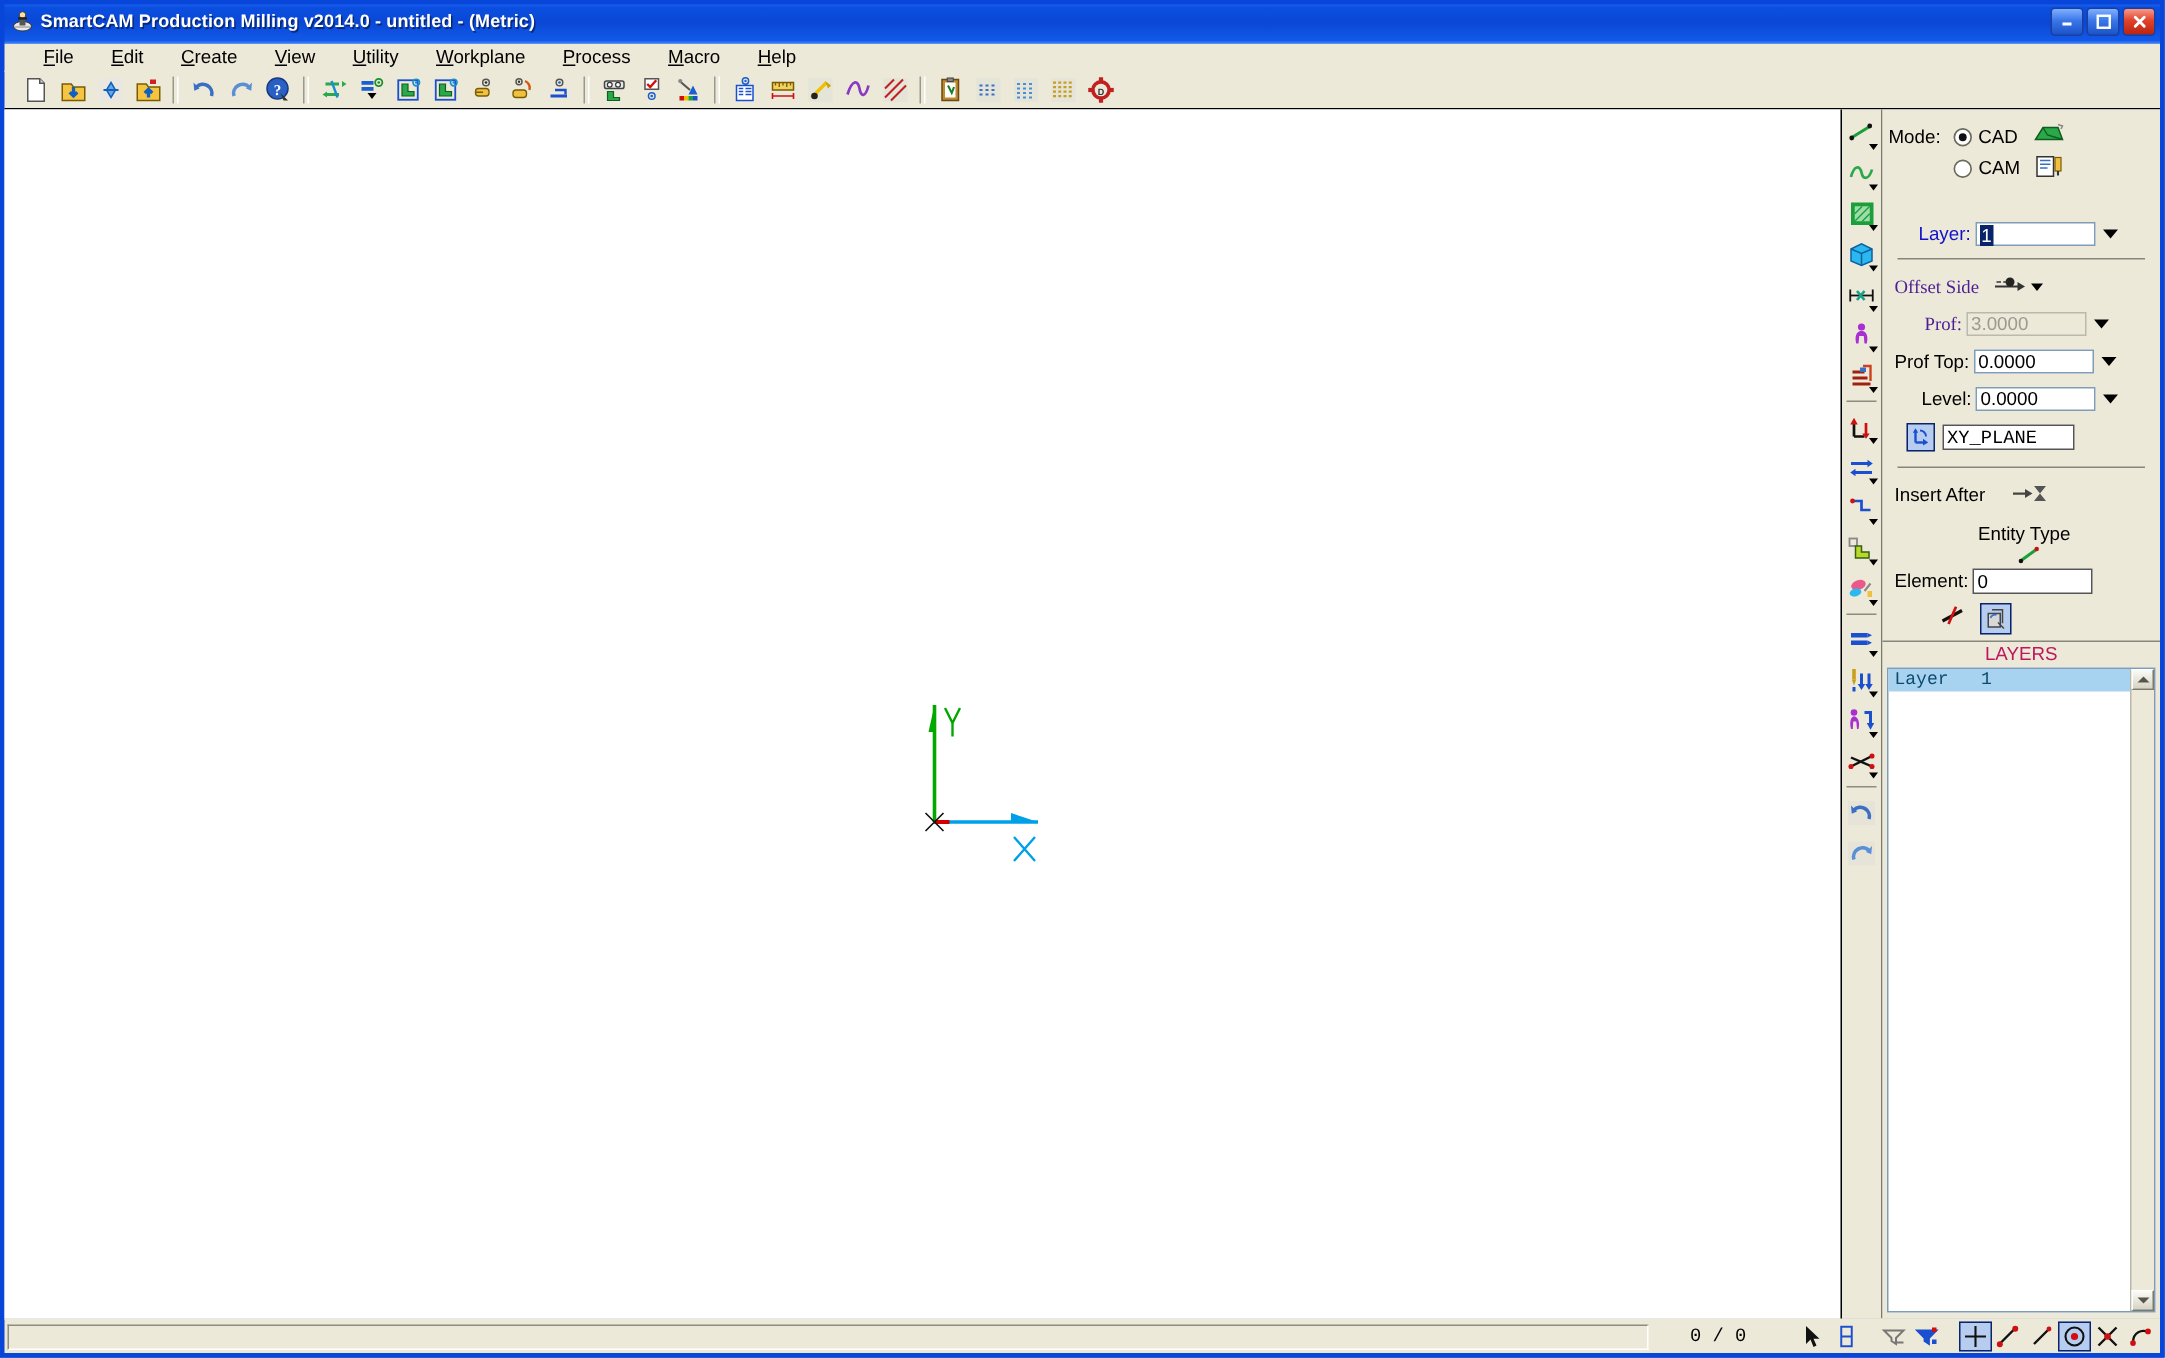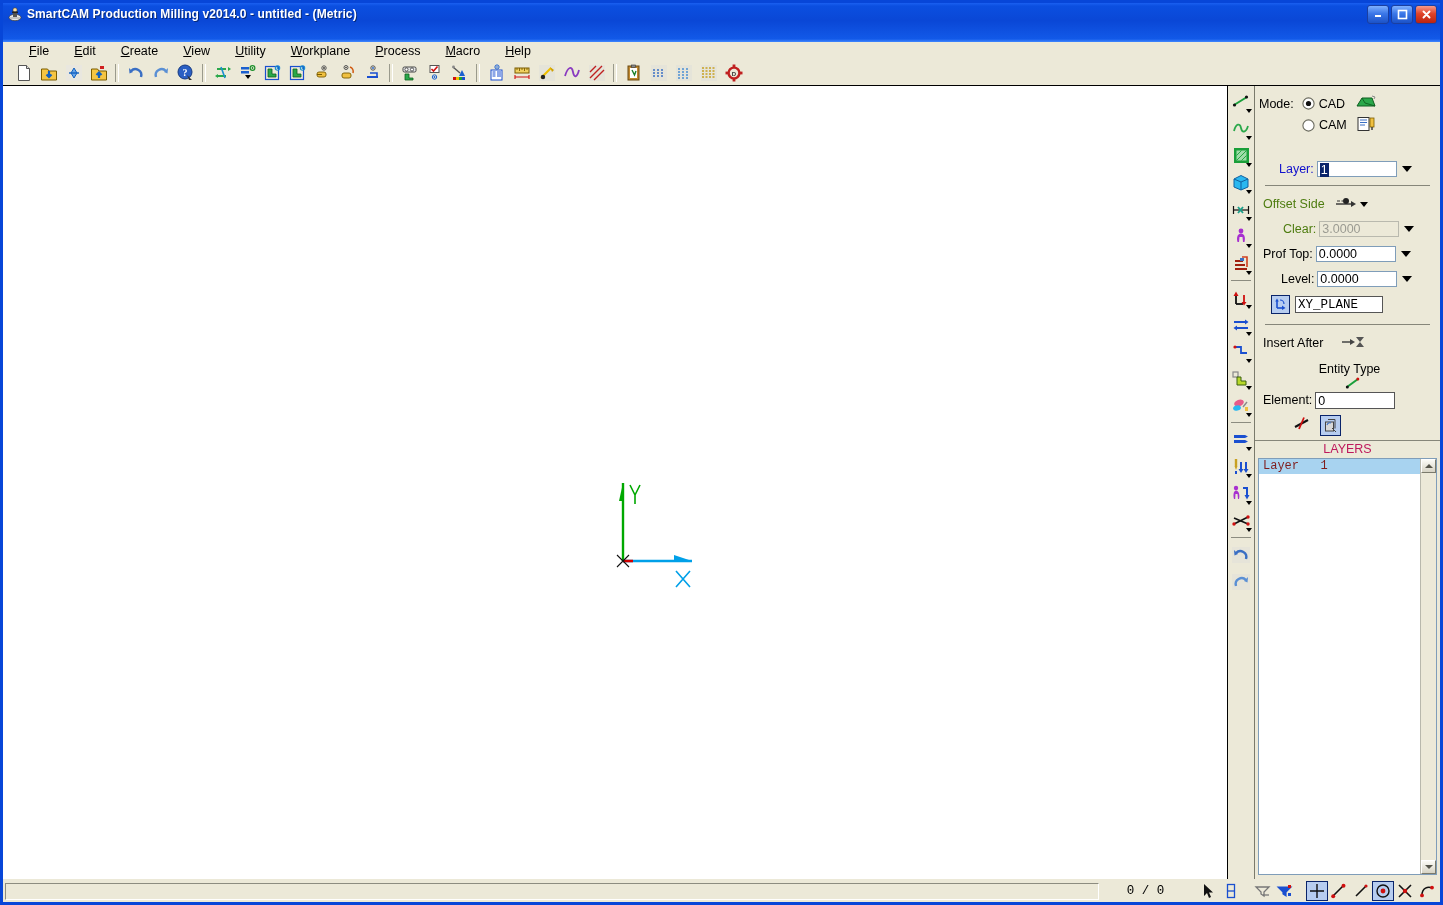--- a/index.html
+++ b/index.html
@@ -16,21 +16,21 @@
     background:#0746d8;
     box-sizing:border-box;
     border:3px solid #0746d8;
     display:flex;flex-direction:column;
   }
   
   #titlebar{
     height:22px;flex:0 0 22px;
     background:linear-gradient(to bottom,#1a5ff0 0%,#0b4fe0 8%,#0a47d6 45%,#1259e8 92%,#3f86ff 100%);
     display:flex;align-items:center;
-    padding:0 2px 17px 4px;
+    padding:0 2px 4px 4px;
     position:relative;
   }
   #title-icon{
     width:16px;height:16px;flex:0 0 16px;margin-right:4px;position:relative;
   }
   #title-text{
     color:#ffffff;font-weight:bold;font-size:12px;
     text-shadow:1px 1px 0 rgba(0,0,0,.45);
     white-space:nowrap;letter-spacing:.1px;
   }
@@ -90,21 +90,21 @@
   .vt-sep{width:20px;height:1px;background:#8c8c80;margin:3px 0;flex:0 0 1px;}
   
   #rpanel{
     flex:0 0 185px;background:#ece9d8;display:flex;flex-direction:column;
     position:relative;
   }
   #rp-top{padding:8px 4px 0 4px;}
   .rp-row{display:flex;align-items:center;margin-bottom:5px;height:20px;}
   .rp-label{font-size:12.5px;color:#000;white-space:nowrap;}
   .rp-label.blue{color:#1111cc;}
-  .rp-label.dim{color:#4d7c0f;}
+  .rp-label.dim{color:#4c1d95;font-family:Liberation Serif, serif;}
   .rp-input{
     background:#fff;border:1px solid #7f9db9;height:16px;
     font-family:"Liberation Sans", sans-serif;font-size:12.5px;
     padding:0 2px;box-sizing:border-box;color:#000;line-height:16px;
   }
   .rp-input.dim{color:#9b9b92;border-color:#b9b9ae;background:#ece9d8;}
   .sel-hl{background:#0a246a;color:#fff;padding:0 1px;}
   .combo-arrow{
     width:0;height:0;margin-left:5px;margin-right:2px;
     border-left:5px solid transparent;border-right:5px solid transparent;border-top:6px solid #000;
@@ -122,21 +122,21 @@
   }
   #layers-box{
     flex:1 1 auto;margin:0 3px 4px 3px;background:#fff;
     border:1px solid #7f9db9;display:flex;min-height:0;position:relative;
   }
   #layers-list{flex:1 1 auto;overflow:hidden;}
   .layer-item{
     height:15px;line-height:15px;font-family:"Liberation Mono", monospace;
     font-size:12px;color:#2fa8e0;padding-left:4px;white-space:pre;
   }
-  .layer-item.selected{background:#a8d3f0;color:#7f1d1d;}
+  .layer-item.selected{background:#a8d3f0;color:#0c4a6e;}
   #layers-scroll{
     flex:0 0 15px;background:#ece9d8;border-left:1px solid #b8b8ac;
     display:flex;flex-direction:column;justify-content:space-between;
   }
   .sb-btn{
     height:14px;background:linear-gradient(to bottom,#fbfbf6,#d6d3c4);
     border:1px solid #fff;border-right-color:#7a7a6c;border-bottom-color:#7a7a6c;
     display:flex;align-items:center;justify-content:center;box-sizing:border-box;
   }
   .sb-tri-up{width:0;height:0;border-left:4px solid transparent;border-right:4px solid transparent;border-bottom:4px solid #55554a;}
@@ -599,21 +599,21 @@
             <path d="M16 3 L12 7 L15.5 8.5 Z" fill="#5a8fd4"></path>
           </svg>
       </div>
     </div>
 
     <div id="rpanel">
       <div id="rp-top">
 
         <div class="rp-row" style="margin-bottom:1px;">
           <span class="rp-label">Mode:</span>
-          <span style="display:inline-flex;align-items:flex-start;margin-left:8px;">
+          <span style="display:inline-flex;align-items:flex-end;margin-left:8px;">
             <svg width="13" height="13" viewBox="0 0 13 13">
                 <circle cx="6.5" cy="6.5" r="5.6" fill="#fff" stroke="#6a6a5e" stroke-width="1.1"></circle>
                 <circle cx="6.5" cy="6.5" r="2.6" fill="#111"></circle>
               </svg>
             <span style="margin-left:4px;font-size:12.5px;">CAD</span>
           </span>
           <span style="margin-left:10px;">
             <svg width="22" height="15" viewBox="0 0 22 15">
                 <path d="M2 11 L7 3 L17 3 L20 11 Z" fill="#2aa84a" stroke="#0f5e20" stroke-width="1"></path>
                 <path d="M7 3 L10 8 L20 11" stroke="#0f5e20" stroke-width=".9" fill="none"></path>
@@ -655,21 +655,21 @@
                 <path d="M1 8 h18" stroke="#333" stroke-width="1.4"></path>
                 <path d="M16 5 L21 8 L16 11 Z" fill="#333"></path>
                 <circle cx="11" cy="5" r="3" fill="#222"></circle>
                 <path d="M2 5 h3 M6.5 5 h3" stroke="#333" stroke-width="1"></path>
               </svg>
           </span>
           <span class="combo-arrow small" style="margin-left:1px;"></span>
         </div>
 
         <div class="rp-row">
-          <span class="rp-label dim" style="margin-left:24px;">Clear:</span>
+          <span class="rp-label dim" style="margin-left:24px;">Prof:</span>
           <span class="rp-input dim" style="width:80px;margin-left:3px;line-height:14px;">
             <span>3.0000</span>
           </span>
           <span class="combo-arrow"></span>
         </div>
 
         <div class="rp-row">
           <span class="rp-label" style="margin-left:4px;">Prof Top:</span>
           <span class="rp-input" style="width:80px;margin-left:3px;line-height:14px;">
             <span>0.0000</span>

